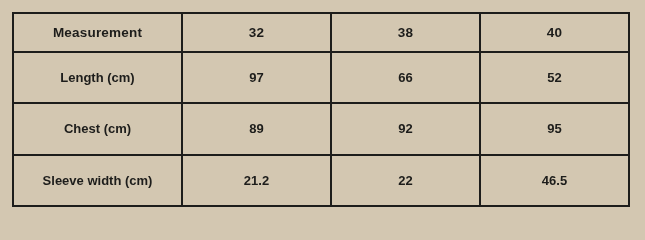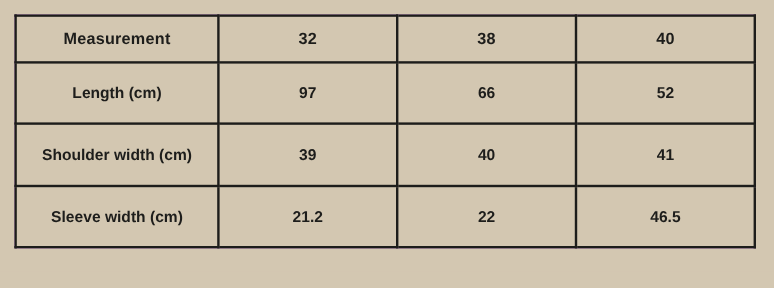--- a/index.html
+++ b/index.html
@@ -21,21 +21,21 @@
     box-sizing: border-box;
   }
   .size-table {
     position: absolute;
     left: 12px;
     top: 12px;
     width: 618px;
     height: 195px;
     border-collapse: collapse;
     table-layout: fixed;
-    background: #f0abfc;
+    background: #bef264;
     border: 2px solid #4d7c0f;
     box-sizing: border-box;
   }
   .size-table td,
   .size-table th {
     border: 2px solid #1d1d1b;
     text-align: center;
     vertical-align: middle;
     color: #1d1d1b;
     font-size: 13px;
@@ -76,24 +76,24 @@
       </tr>
     </thead>
     <tbody>
       <tr>
         <td class="row-label">Length (cm)</td>
         <td>97</td>
         <td>66</td>
         <td>52</td>
       </tr>
       <tr>
-        <td class="row-label">Shoulder width (cm)</td>
-        <td>39</td>
-        <td>40</td>
-        <td>41</td>
+        <td class="row-label">Chest (cm)</td>
+        <td>89</td>
+        <td>92</td>
+        <td>95</td>
       </tr>
       <tr>
         <td class="row-label">Sleeve width (cm)</td>
         <td>21.2</td>
         <td>22</td>
         <td>46.5</td>
       </tr>
     </tbody>
   </table>
 </div>

